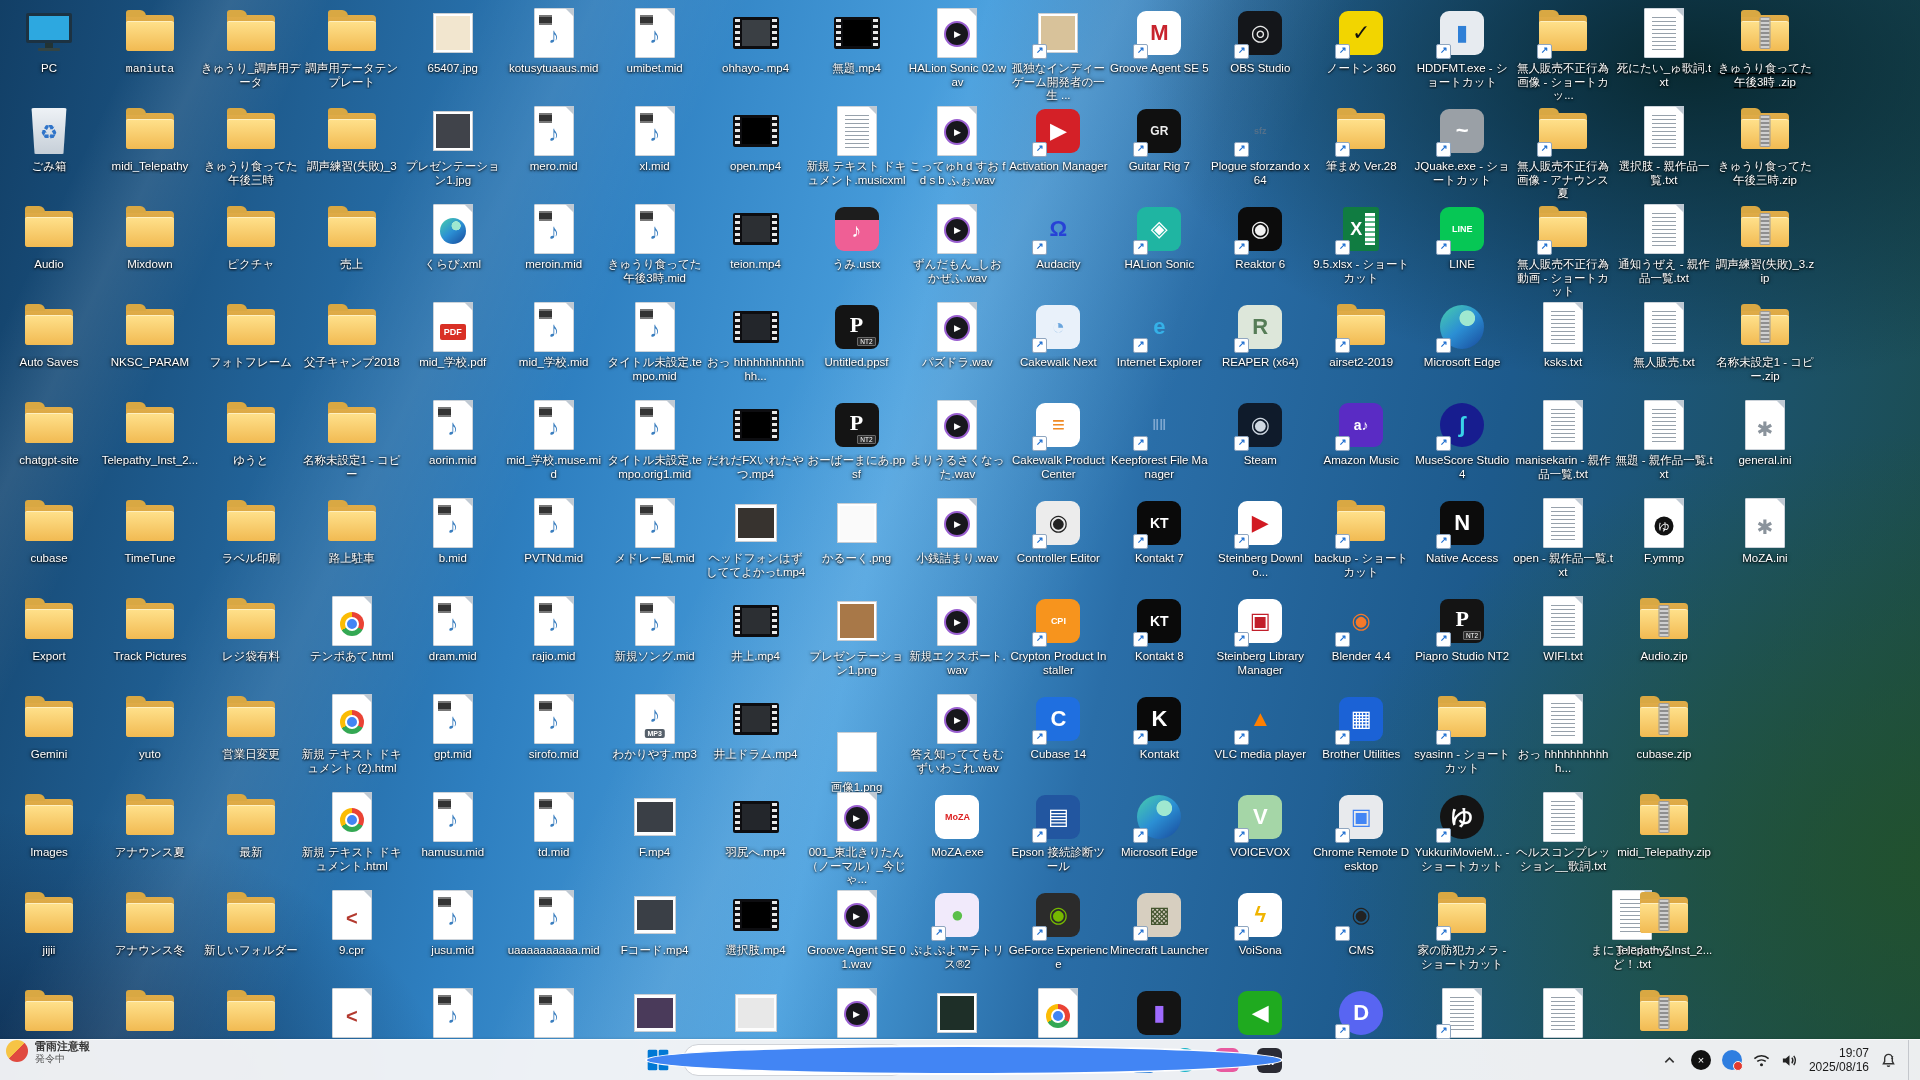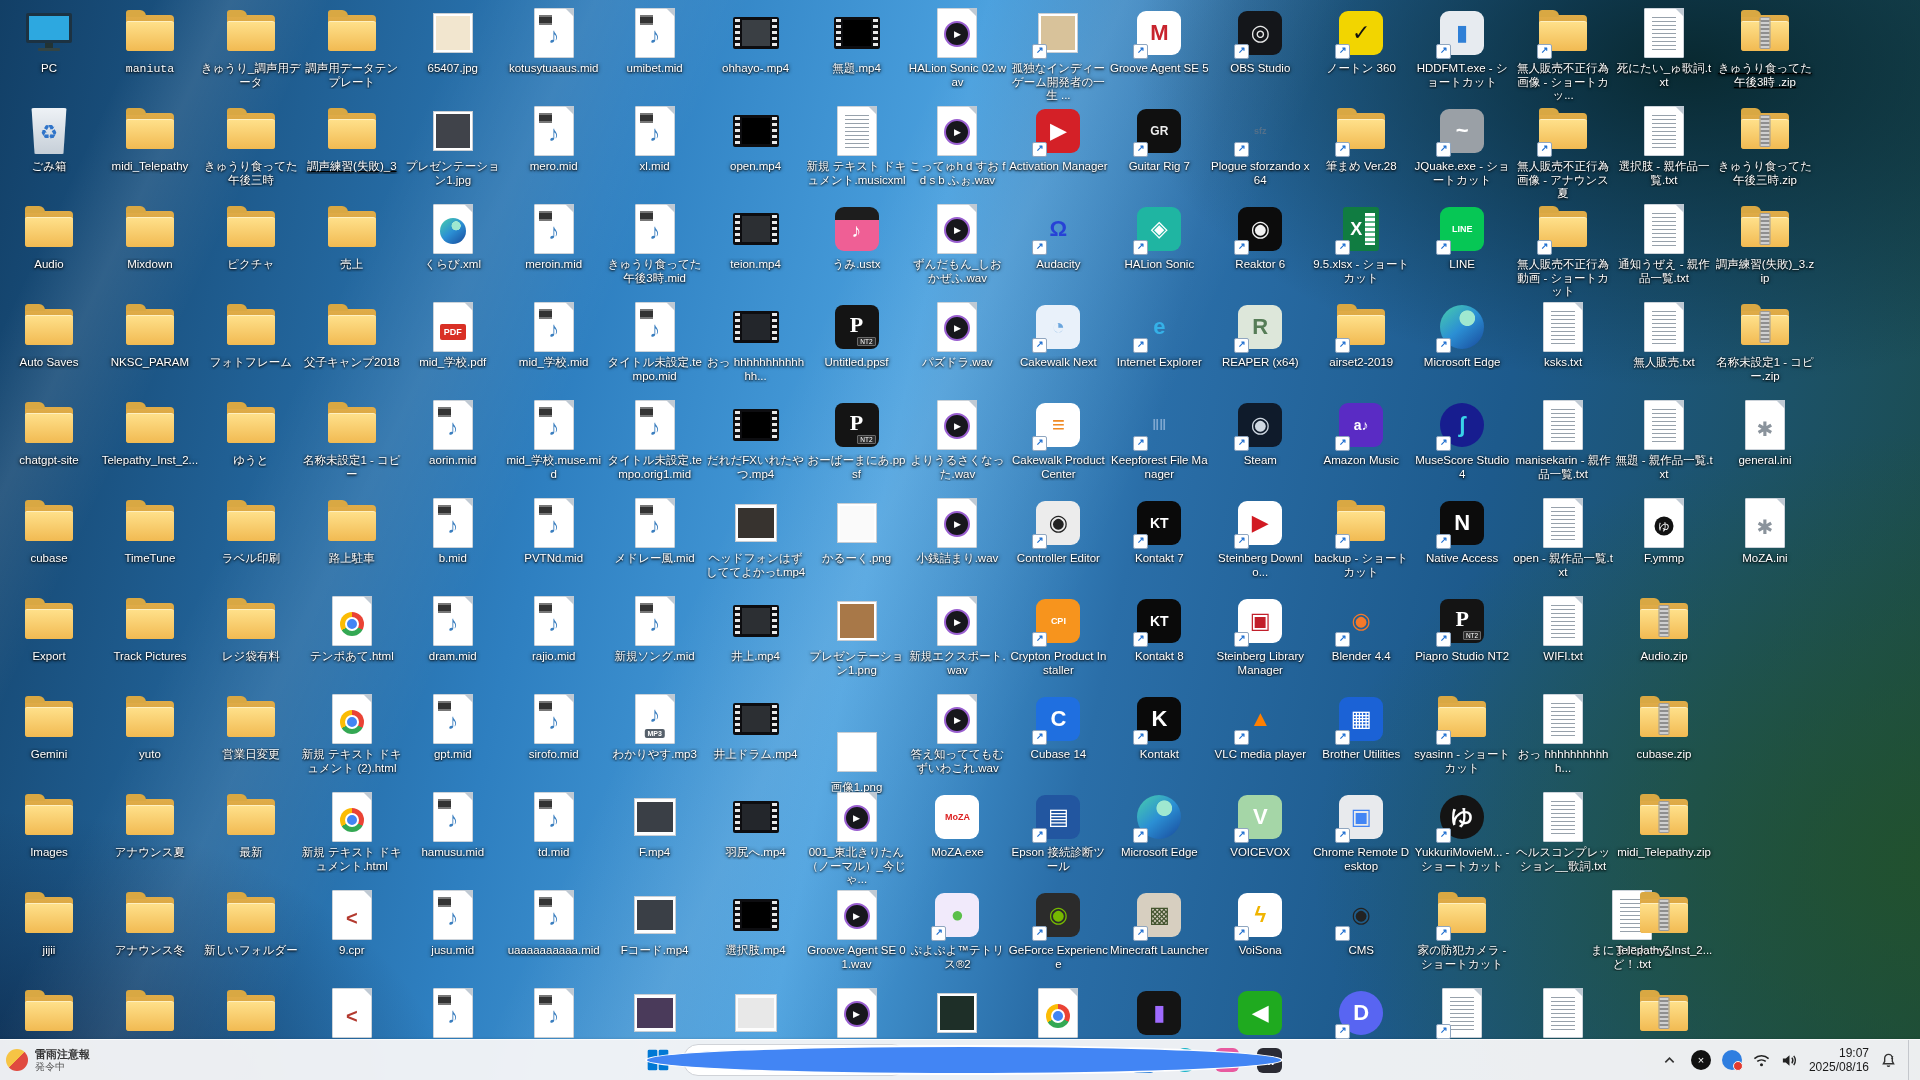--- a/index.html
+++ b/index.html
@@ -79,21 +79,21 @@
   .ustx span{position:absolute;left:50%;top:55%;transform:translate(-50%,-50%);color:#fff;font-size:19px;}
   .app{width:44px;height:44px;border-radius:9px;display:flex;align-items:center;justify-content:center;}
   
   .pcmon{width:50px;height:42px;}
   .binb{width:38px;height:46px;background:linear-gradient(180deg,#eef2f6,#c6cfd8);border-radius:4px 4px 6px 6px;
     clip-path:polygon(4% 0,96% 0,88% 100%,12% 100%);}
   .binb span{position:absolute;left:50%;top:52%;transform:translate(-50%,-50%);color:#2f74c9;font-size:20px;}
   
   #taskbar{position:absolute;left:0;right:0;bottom:0;height:40px;background:rgba(243,244,246,.97);
     border-top:1px solid rgba(255,255,255,.7);box-shadow:0 -1px 2px rgba(0,0,0,.08);}
-  .tb-left{position:absolute;left:6px;top:0;height:40px;display:flex;align-items:center;gap:7px;cursor:default;}
+  .tb-left{position:absolute;left:6px;top:0;height:40px;display:flex;align-items:flex-start;gap:7px;cursor:default;}
   .wicon{width:22px;height:22px;border-radius:50%;background:linear-gradient(135deg,#f6c445 0 48%,#e04a3f 50%);}
   .wtxt b{display:block;font-size:11px;color:#333;font-weight:700;line-height:13px;}
   .wtxt em{display:block;font-size:10px;color:#555;font-style:normal;line-height:12px;}
   .tb-center{position:absolute;left:640px;top:0;height:40px;display:flex;align-items:center;gap:7px;}
   .tb-btn{width:36px;height:36px;border:none;background:transparent;border-radius:6px;display:flex;
     align-items:center;justify-content:center;padding:0;}
   .searchbox{width:208px;height:30px;background:#fff;border:1px solid #d0d3d8;border-radius:15px;
     display:flex;align-items:center;gap:8px;padding:0 4px 0 10px;}
   .searchbox .ph{flex:1;text-align:left;font-size:12px;color:#5f6368;}
   .bimg{width:24px;height:24px;border-radius:50%;background:linear-gradient(135deg,#d8c19a,#8f7350);}
@@ -275,21 +275,21 @@
           <div class="shape folder"></div>
         </div>
         <div class="lbl">midi_Telepathy</div>
       </div>
       <div class="cell" style="left: 200.88px; top: 106px;">
         <div class="icw">
           <div class="shape folder"></div>
         </div>
         <div class="lbl">きゅうり食ってた午後三時</div>
       </div>
-      <div class="cell" style="left: 301.82px; top: 106px; text-decoration: underline;">
+      <div class="cell" style="left: 301.82px; top: 106px;">
         <div class="icw">
           <div class="shape folder"></div>
         </div>
         <div class="lbl">調声練習(失敗)_3</div>
       </div>
       <div class="cell" style="left: 402.76px; top: 106px;">
         <div class="icw">
           <div class="shape photo">
             <i style="background:#40434a"></i>
           </div>

